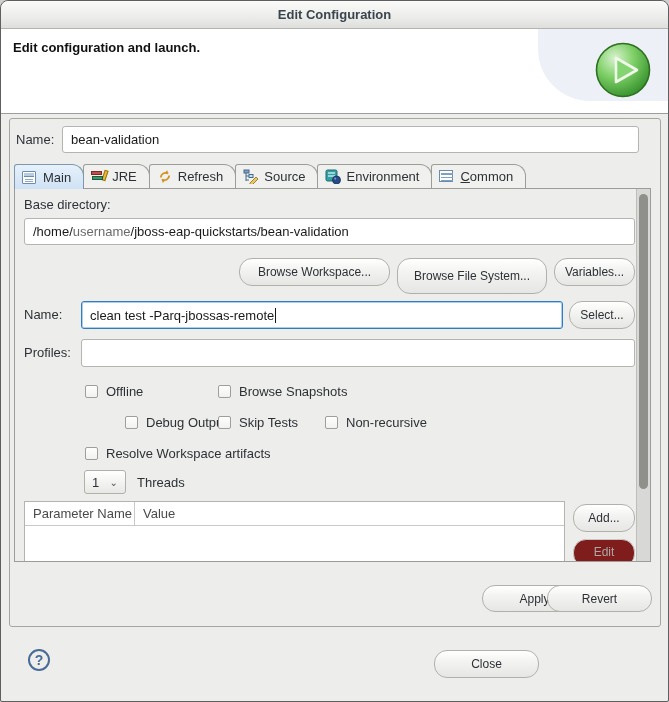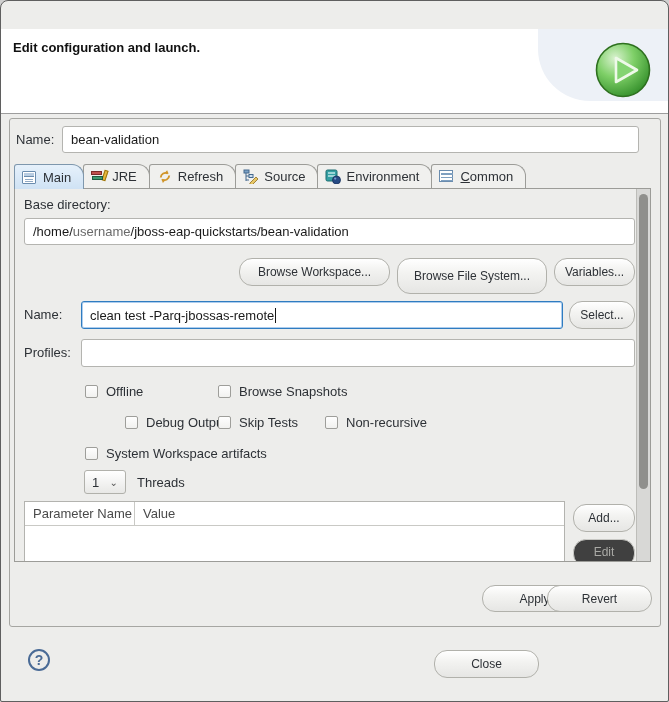--- a/index.html
+++ b/index.html
@@ -33,21 +33,21 @@
   }
   .entry.focused{border:1px solid #2f7cc0;box-shadow:inset 0 0 0 1px rgba(74,144,217,.45);}
   .caret{display:inline-block;width:1px;height:15px;background:#151515;margin-left:1px;}
   .blurred{filter:blur(0.7px);color:#6a6a6a;}
   .btn{
     position:absolute;display:flex;align-items:center;justify-content:center;
     background:linear-gradient(180deg,#ffffff 0%,#f3f3f1 40%,#e6e6e4 100%);
     border:1px solid #b1b1ab;border-radius:13px;color:#2d3136;cursor:pointer;
     font-size:12px;white-space:nowrap;
   }
-  .btn.disabled{background:#404040;color:#a9a9a5;border-color:#c8c8c4;}
+  .btn.disabled{background:#7f1d1d;color:#a9a9a5;border-color:#c8c8c4;}
   
   .tabbar{position:absolute;left:4px;top:45px;height:24px;display:flex;z-index:2;}
   .tab{
     height:24px;display:inline-flex;align-items:center;gap:5px;
     padding:0 12px 0 7px;margin-right:-1px;
     background:#f0f0ee;border:1px solid #9c9c98;border-bottom:none;
     border-radius:3px 12px 0 0;color:#2d3136;cursor:pointer;
   }
   .tab.selected{
     background:linear-gradient(180deg,#e6f1fb 0%,#cfe2f4 100%);
@@ -94,20 +94,23 @@
   .ic-ref svg,.ic-src svg,.ic-env svg{display:block;}
   .ic-tbl{width:14px;height:12px;background:#fff;border:1px solid #6a8cae;margin-top:1px;}
   .ic-tbl::before{content:"";position:absolute;left:1px;top:2px;width:12px;height:2px;background:#7fa0c0;}
   .ic-tbl::after{content:"";position:absolute;left:1px;top:6px;width:12px;height:1px;background:#7fa0c0;box-shadow:0 3px 0 #7fa0c0;}
 </style>
 </head>
 <body>
 
 <div class="window">
 
+  <div class="titlebar">
+    <span>Edit Configuration</span>
+  </div>
 
   <div class="banner">
     <div class="banner-blob"></div>
     <div class="banner-msg">Edit configuration and launch.</div>
     <div class="play">
       <svg width="58" height="58" viewBox="0 0 58 58">
         <defs>
           <radialGradient id="pg" cx="35%" cy="28%" r="80%">
             <stop offset="0%" stop-color="#d9f2cf"></stop>
             <stop offset="45%" stop-color="#7ecf67"></stop>
@@ -225,21 +228,21 @@
         <span class="cbbox"></span>
         <span>Skip Tests</span>
       </div>
       <div class="cbitem" style="left:310px;top:225px;">
         <span class="cbbox"></span>
         <span>Non-recursive</span>
       </div>
 
       <div class="cbitem" style="left:70px;top:256px;">
         <span class="cbbox"></span>
-        <span>System Workspace artifacts</span>
+        <span>Resolve Workspace artifacts</span>
       </div>
 
       <div class="dropdown" style="left:69px;top:281px;width:42px;height:24px;">
         <span>1</span>
         <span class="chev">⌄</span>
       </div>
       <div class="label" style="left:122px;top:286px;">Threads</div>
 
       <div class="param-table" style="left:9px;top:312px;width:541px;height:70px;">
         <div class="thead">

